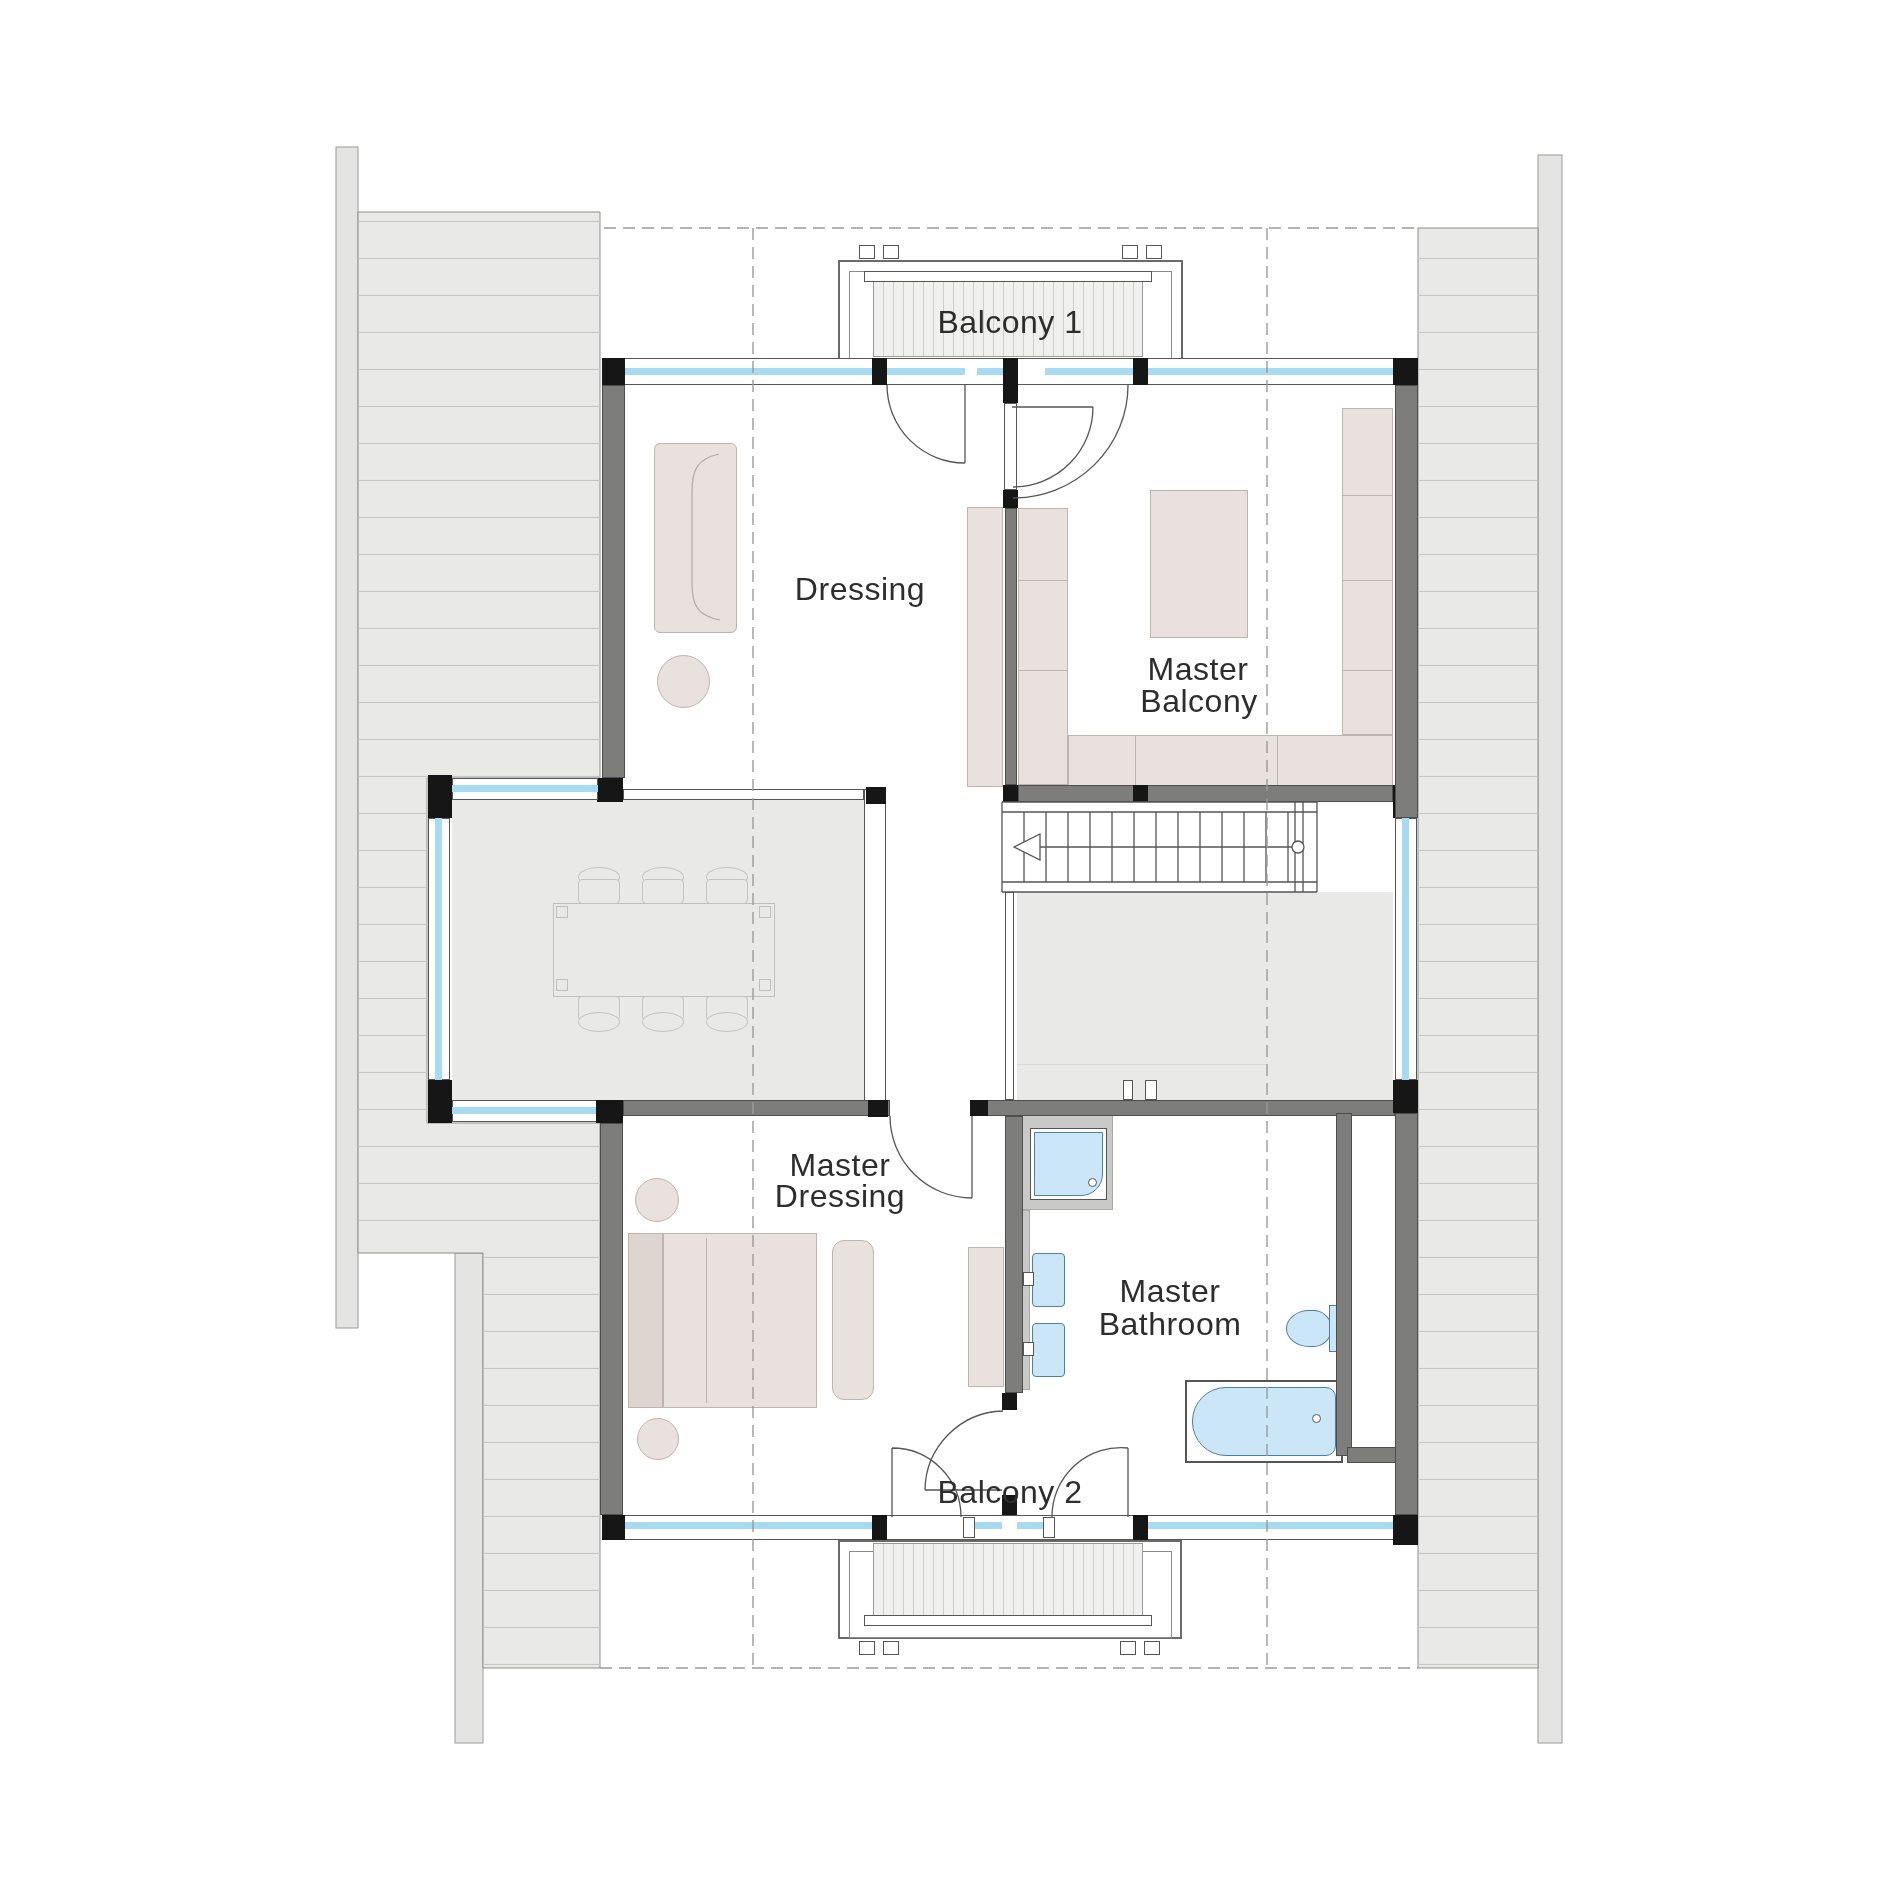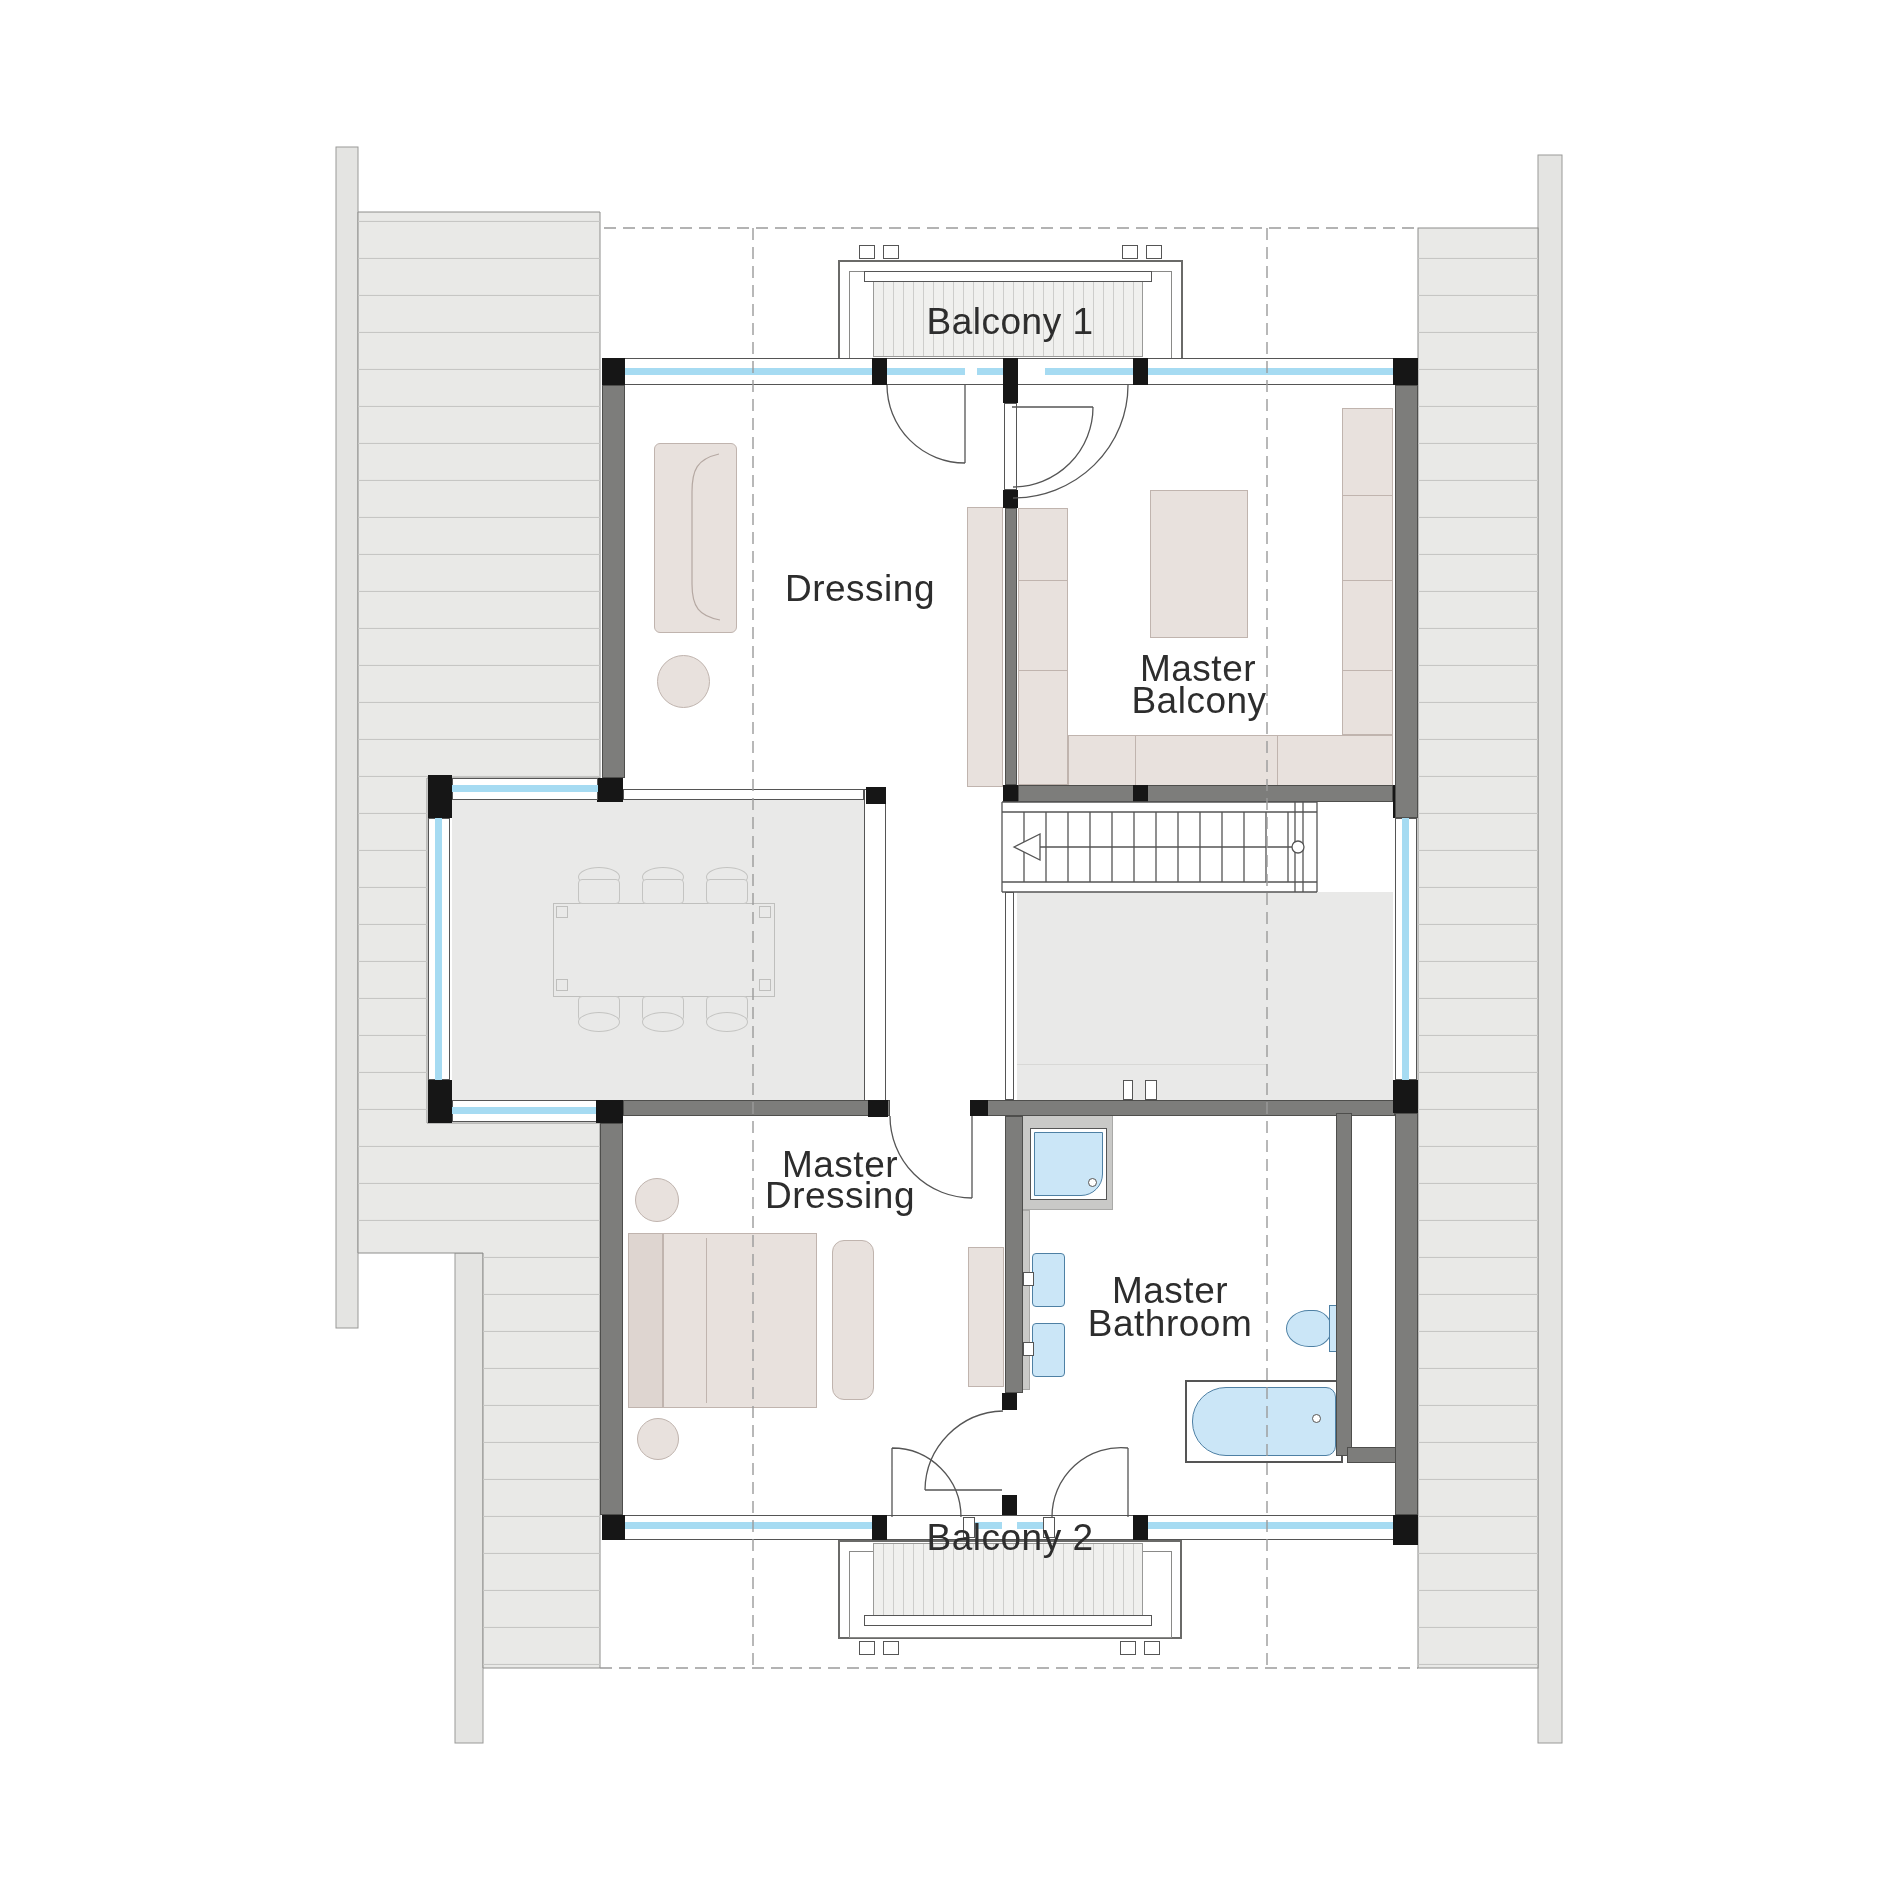--- a/index.html
+++ b/index.html
@@ -13,21 +13,21 @@
   .stripe{position:absolute;background:var(--glass);}
   .floor{position:absolute;background:var(--floorGray);}
   .beige{position:absolute;background:var(--furn);border:1px solid var(--furnEdge);box-sizing:border-box;}
   .furnline{position:absolute;background:var(--furnEdge);}
   .blue{position:absolute;background:var(--fixture);border:1.5px solid var(--fixtureEdge);box-sizing:border-box;}
   .whitebox{position:absolute;background:#fff;border:1px solid var(--lineDark);box-sizing:border-box;}
   .grayblock{position:absolute;background:#c9c9c7;border:1px solid #a9a9a7;box-sizing:border-box;}
   .outline{position:absolute;background:transparent;border:1px solid #bfbfbd;box-sizing:border-box;}
   .stool{position:absolute;background:var(--floorGray);border:1px solid #c4c4c2;box-sizing:border-box;}
   .circle{border-radius:50%;}
-  .lbl{position:absolute;color:var(--text);font-size:37px;letter-spacing:.5px;
+  .lbl{position:absolute;color:var(--text);font-size:32px;letter-spacing:.5px;
        transform:translate(-50%,-50%);white-space:nowrap;text-align:center;}
 </style>
 </head>
 <body>
 
 <div id="plan">
 
   <svg class="layer" width="1900" height="1900">
     <defs>
       <pattern id="hatchH" width="12" height="37" patternUnits="userSpaceOnUse">
@@ -231,15 +231,15 @@
   </svg>
 
   <div class="lbl" style="left:1010px;top:322px;">Balcony 1</div>
   <div class="lbl" style="left:860px;top:589px;">Dressing</div>
   <div class="lbl" style="left:1198px;top:669px;">Master</div>
   <div class="lbl" style="left:1199px;top:701px;">Balcony</div>
   <div class="lbl" style="left:840px;top:1165px;">Master</div>
   <div class="lbl" style="left:840px;top:1196px;">Dressing</div>
   <div class="lbl" style="left:1170px;top:1291px;">Master</div>
   <div class="lbl" style="left:1170px;top:1324px;">Bathroom</div>
-  <div class="lbl" style="left:1010px;top:1538px;">Balcony 2</div>
+  <div class="lbl" style="left:1010px;top:1492px;">Balcony 2</div>
 
 </div>
 
 </body></html>

